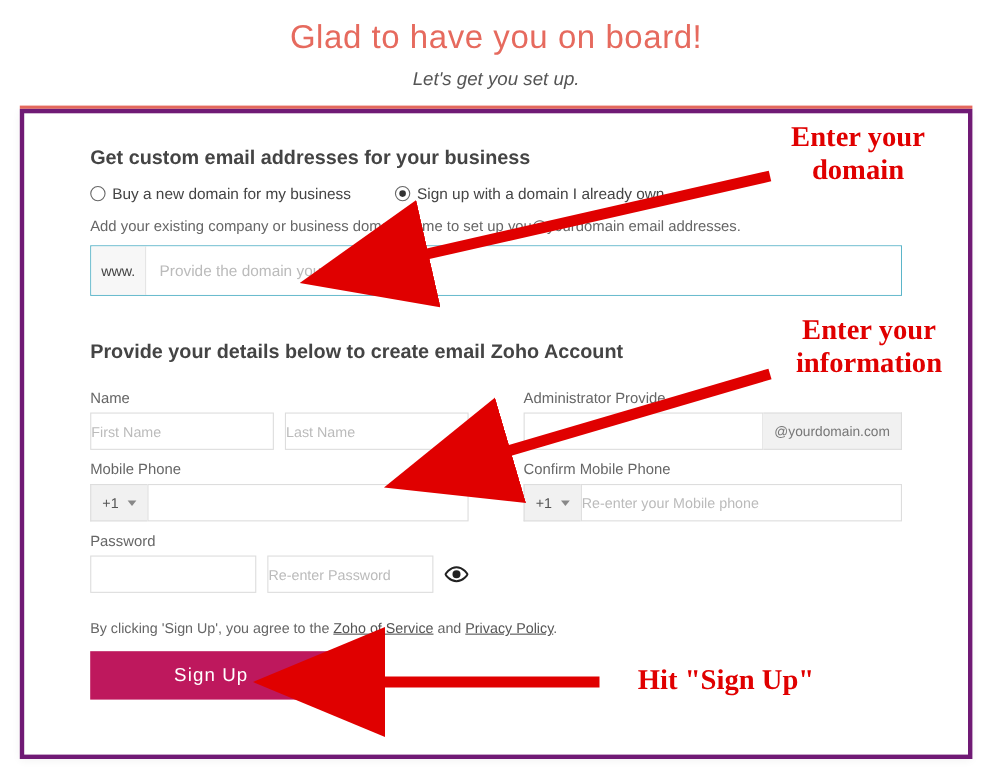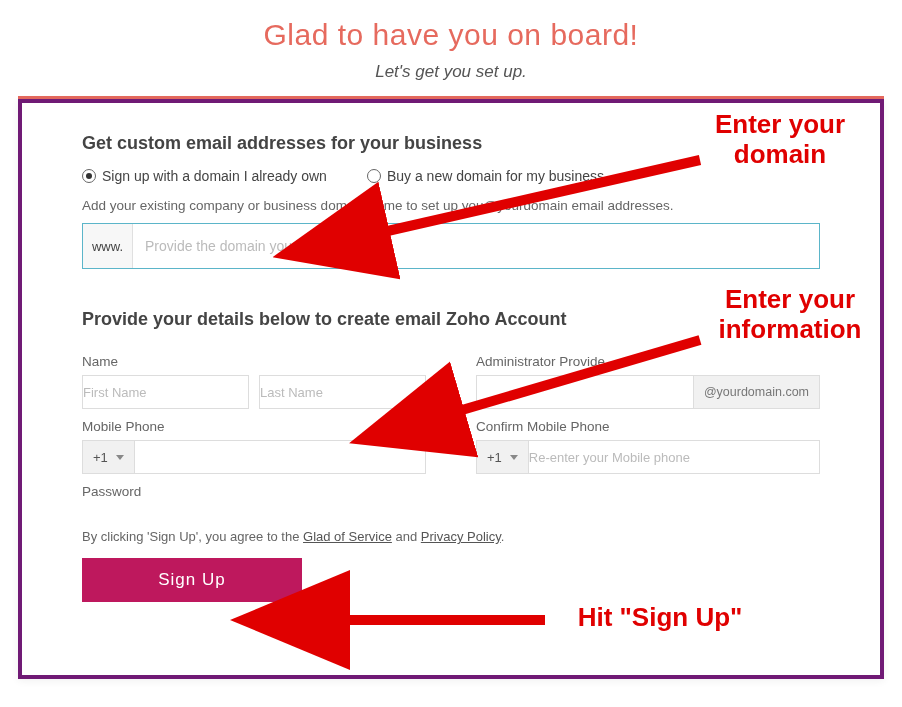--- a/index.html
+++ b/index.html
@@ -178,21 +178,21 @@
     color: #fff;
     border: none;
     font-size: 17px;
     letter-spacing: 1px;
     cursor: pointer;
   }
   
   .anno {
     position: absolute;
     color: #e00000;
-    font-family: Liberation Sans, sans-serif;
+    font-family: Liberation Serif, serif;
     font-weight: 900;
     font-size: 26px;
     line-height: 1.15;
     text-align: center;
     pointer-events: none;
   }
   svg.arrow { position: absolute; pointer-events: none; }
 </style>
 </head>
 <body>
@@ -200,28 +200,28 @@
 <div class="page-title">Glad to have you on board!</div>
 <div class="page-subtitle">Let's get you set up.</div>
 <div class="rule"></div>
 
 <div class="card">
 
   <div class="section-heading">Get custom email addresses for your business</div>
 
   <div class="radio-row">
     <label class="radio-item">
+      <span class="radio-outer"></span>
+      <span>Buy a new domain for my business</span>
+    </label>
+    <label class="radio-item">
       <span class="radio-outer">
           <span class="radio-inner"></span>
         </span>
       <span>Sign up with a domain I already own</span>
-    </label>
-    <label class="radio-item">
-      <span class="radio-outer"></span>
-      <span>Buy a new domain for my business</span>
     </label>
   </div>
 
   <div class="helper-text">Add your existing company or business domain name to set up you@yourdomain email addresses.</div>
 
   <div class="domain-input-wrap">
     <div class="domain-prefix">www.</div>
     <input type="text" class="domain-input" placeholder="Provide the domain you already own" style="">
   </div>
 
@@ -239,20 +239,30 @@
         <span class="field-label">Mobile Phone</span>
         <div class="phone-wrap">
           <div class="phone-code">
             <span>+1</span>
             <span class="caret-down"></span>
           </div>
           <input type="text" class="fld" style="">
         </div>
 
         <span class="field-label">Password</span>
+        <div class="pw-row">
+          <input type="text" class="fld" style="">
+          <input type="text" class="fld" placeholder="Re-enter Password" style="">
+          <span class="eye-icon">
+            <svg width="22" height="22" viewBox="0 0 24 24" fill="none" stroke="#222" stroke-width="2">
+              <path d="M1 12s4-7 11-7 11 7 11 7-4 7-11 7S1 12 1 12z"></path>
+              <circle cx="12" cy="12" r="3" fill="#222"></circle>
+            </svg>
+          </span>
+        </div>
       </div>
 
       <div class="col">
         <span class="field-label">Administrator Provide</span>
         <div class="admin-wrap">
           <input type="text" class="fld" style="">
           <div class="admin-suffix">@yourdomain.com</div>
         </div>
 
         <span class="field-label">Confirm Mobile Phone</span>
@@ -260,21 +270,21 @@
           <div class="phone-code">
             <span>+1</span>
             <span class="caret-down"></span>
           </div>
           <input type="text" class="fld" placeholder="Re-enter your Mobile phone" style="">
         </div>
       </div>
     </div>
 
     <div class="terms">
-      <span>By clicking 'Sign Up', you agree to the </span><a>Glad of Service</a><span> and </span><a>Privacy Policy</a><span>.</span>
+      <span>By clicking 'Sign Up', you agree to the </span><a>Zoho of Service</a><span> and </span><a>Privacy Policy</a><span>.</span>
     </div>
 
     <button class="signup-btn">Sign Up</button>
   </div>
 </div>
 
 <div class="anno" style="left:680px; top:110px; width:200px;">Enter your<br>domain</div>
 <div class="anno" style="left:680px; top:285px; width:220px;">Enter your<br>information</div>
 <div class="anno" style="left:555px; top:603px; width:210px;">Hit "Sign Up"</div>
 

